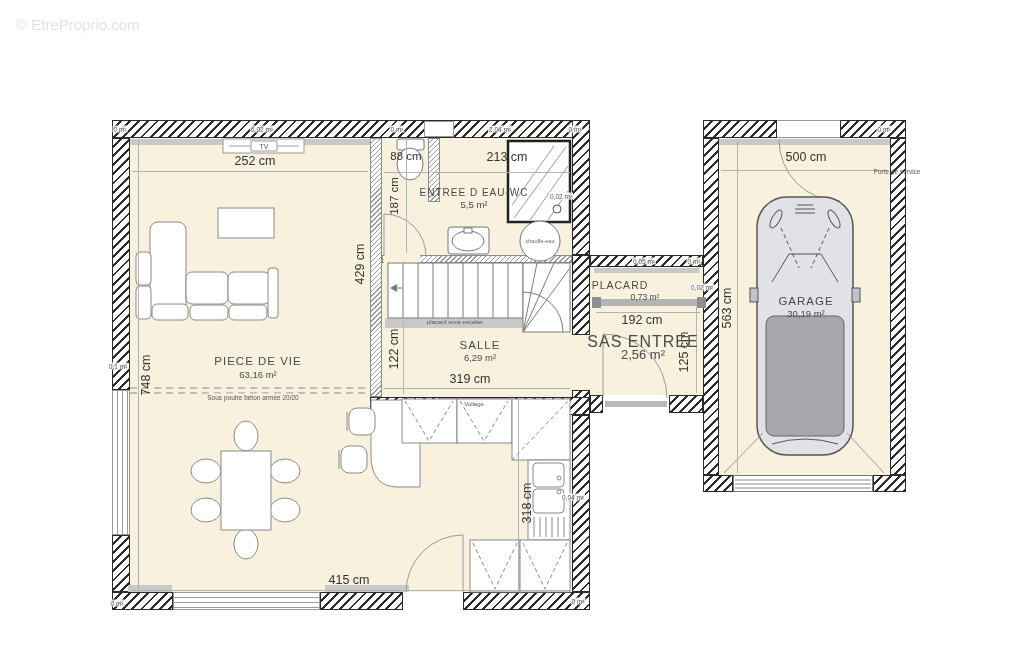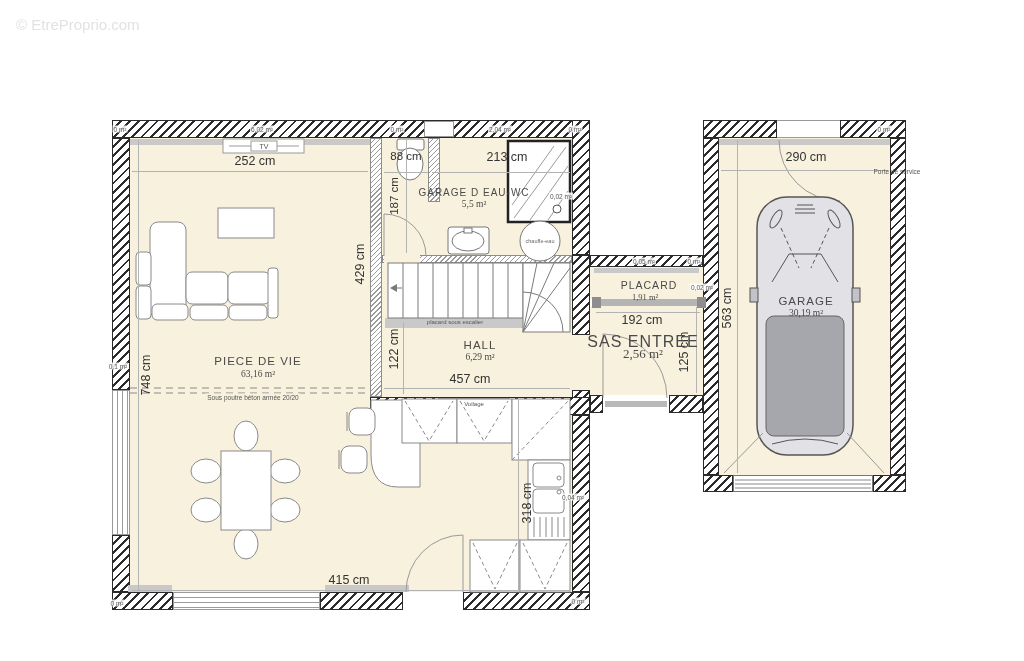--- a/index.html
+++ b/index.html
@@ -10,21 +10,21 @@
   .wall{position:absolute;box-sizing:border-box;border:1px solid #2b2b2b;
         background:repeating-linear-gradient(135deg,#ffffff 0 4.5px,#2b2b2b 4.5px 6.5px);}
   .part{position:absolute;box-sizing:border-box;border:1px solid #8c8c8c;
         background:repeating-linear-gradient(135deg,#ffffff 0 2.5px,#9a9a9a 2.5px 3.5px);}
   .sill{position:absolute;background:#c9c9c9;}
   .dimline{position:absolute;background:#b3b3b3;}
   .lbl{position:absolute;white-space:nowrap;transform:translate(-50%,-50%);color:#3f3f3f;}
   .lbl.rot{transform:translate(-50%,-50%) rotate(-90deg);}
   .dim{font-size:12.5px;color:#333;}
   .room-name{font-size:11.5px;letter-spacing:1px;color:#4a4a4a;}
-  .room-area{font-size:9.5px;color:#4a4a4a;font-family:Liberation Serif, serif;}
+  .room-area{font-size:9.5px;color:#4a4a4a;}
   .tiny{font-size:6.5px;color:#555;}
   .tiny.onwall{background:rgba(255,255,255,.85);padding:0 1px;}
   .win{position:absolute;box-sizing:border-box;background:#fff;}
   .corner-mark{position:absolute;left:16px;top:16px;font-size:15px;color:#e2e2e2;}
   .center-mark{position:absolute;left:470px;top:335px;transform:translate(-50%,-50%);
                font-size:34px;letter-spacing:2px;color:rgba(195,195,195,0.22);}
 </style>
 </head>
 <body>
 
@@ -248,40 +248,40 @@
   <div class="dimline" style="left:596px;top:312px;width:104px;height:1px"></div>
   <div class="dimline" style="left:737px;top:140px;width:1px;height:333px"></div>
   <div class="dimline" style="left:696px;top:307px;width:1px;height:86px"></div>
   <div class="dimline" style="left:138px;top:140px;width:1px;height:450px"></div>
   <div class="dimline" style="left:518px;top:400px;width:1px;height:190px"></div>
   <div class="dimline" style="left:132px;top:590px;width:438px;height:1px"></div>
 
   <div class="lbl dim" style="left:255px;top:161px">252 cm</div>
   <div class="lbl dim" style="left:406px;top:156px;font-size:11.5px">88 cm</div>
   <div class="lbl dim" style="left:507px;top:157px">213 cm</div>
-  <div class="lbl dim" style="left:806px;top:157px">290 cm</div>
+  <div class="lbl dim" style="left:806px;top:157px">500 cm</div>
   <div class="lbl dim rot" style="left:394px;top:196px;font-size:11.5px">187 cm</div>
   <div class="lbl dim rot" style="left:360px;top:264px">429 cm</div>
   <div class="lbl dim rot" style="left:394px;top:349px">122 cm</div>
-  <div class="lbl dim" style="left:470px;top:379px">457 cm</div>
+  <div class="lbl dim" style="left:470px;top:379px">319 cm</div>
   <div class="lbl dim" style="left:642px;top:320px">192 cm</div>
   <div class="lbl dim rot" style="left:727px;top:308px">563 cm</div>
   <div class="lbl dim rot" style="left:684px;top:352px">125 cm</div>
   <div class="lbl dim rot" style="left:146px;top:375px">748 cm</div>
   <div class="lbl dim rot" style="left:527px;top:503px">318 cm</div>
   <div class="lbl dim" style="left:349px;top:580px">415 cm</div>
 
   <div class="lbl room-name" style="left:258px;top:361px">PIECE DE VIE</div>
   <div class="lbl room-area" style="left:258px;top:374px">63,16 m²</div>
-  <div class="lbl room-name" style="left:474px;top:192px;font-size:10px">GARAGE D EAU-WC</div>
+  <div class="lbl room-name" style="left:474px;top:192px;font-size:10px">ENTREE D EAU-WC</div>
   <div class="lbl room-area" style="left:474px;top:204px">5,5 m²</div>
-  <div class="lbl room-name" style="left:480px;top:345px">HALL</div>
+  <div class="lbl room-name" style="left:480px;top:345px">SALLE</div>
   <div class="lbl room-area" style="left:480px;top:357px">6,29 m²</div>
-  <div class="lbl room-name" style="left:649px;top:285px;font-size:10.5px">PLACARD</div>
-  <div class="lbl room-area" style="left:645px;top:297px;font-size:8.5px">1,91 m²</div>
+  <div class="lbl room-name" style="left:620px;top:285px;font-size:10.5px">PLACARD</div>
+  <div class="lbl room-area" style="left:645px;top:297px;font-size:8.5px">0,73 m²</div>
   <div class="lbl room-name" style="left:643px;top:342px;font-size:16px">SAS ENTREE</div>
   <div class="lbl room-area" style="left:643px;top:354px;font-size:13px">2,56 m²</div>
   <div class="lbl room-name" style="left:806px;top:301px">GARAGE</div>
   <div class="lbl room-area" style="left:806px;top:313px">30,19 m²</div>
 
   <div class="lbl tiny" style="left:455px;top:322px;font-size:6px">placard sous escalier</div>
   <div class="lbl tiny" style="left:253px;top:397px;background:#f8f1dd;padding:0 2px">Sous poutre béton armée 20/20</div>
   <div class="lbl tiny" style="left:897px;top:171px">Porte de service</div>
   <div class="lbl tiny" style="left:474px;top:404px;font-size:6px">Voilage</div>
 

